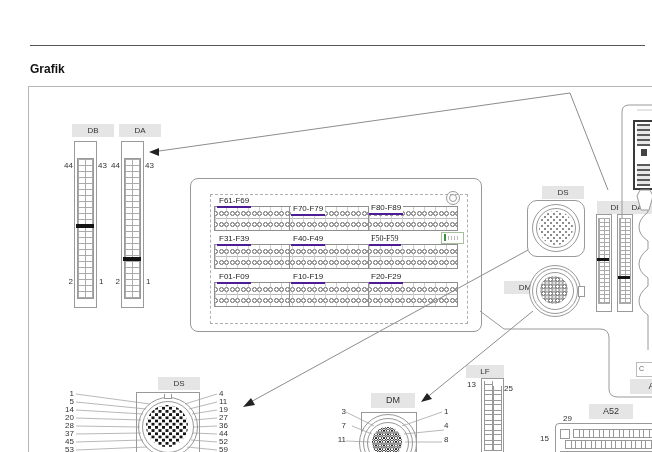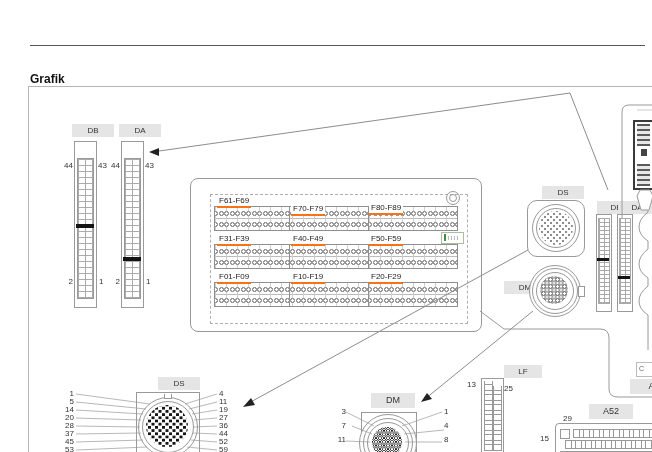--- a/index.html
+++ b/index.html
@@ -2,21 +2,21 @@
 <html><head>
 <meta charset="utf-8">
 <style>
   html,body{margin:0;padding:0;background:#fff;}
   #canvas{position:relative;width:652px;height:452px;overflow:hidden;
     font-family:"Liberation Sans",sans-serif;color:#222;background:#fff;}
   .abs{position:absolute;}
   
   .doc-title{left:30px;top:20px;font-size:11px;color:#1a1a1a;}
   .hr{left:30px;top:45px;width:615px;height:1px;background:#555;}
-  .section-heading{left:30px;top:62px;font-size:12px;font-weight:bold;color:#111;margin-top:10px;}
+  .section-heading{left:30px;top:62px;font-size:12px;font-weight:bold;color:#111;}
   .graphic-box{left:28px;top:86px;width:636px;height:400px;border:1px solid #b5b5b5;background:#fff;}
   
   .glabel{background:#e5e5e5;color:#333;font-size:8px;text-align:center;
     padding:2px 12px;line-height:9px;min-width:14px;}
   .num{font-size:8px;color:#333;line-height:8px;}
   
   .conn-lg{width:21px;height:165px;border:1px solid #9a9a9a;background:#fff;}
   .conn-lg .pins{position:absolute;left:2px;top:16px;width:15px;height:139px;
     border:1px solid #999;
     background-image:repeating-linear-gradient(0deg,#aaa 0 1px,transparent 1px 6px),
@@ -27,21 +27,21 @@
   .fuse-dashed{left:210px;top:194px;width:256px;height:128px;border:1px dashed #b0b0b0;}
   .fuse-strip{left:214px;width:242px;height:23px;border:1px solid #8f8f8f;background:#fff;
     background-image:
       radial-gradient(circle,#fff 0 1.4px,#9a9a9a 1.4px 2.4px,transparent 2.4px),
       radial-gradient(circle,#fff 0 1.4px,#9a9a9a 1.4px 2.4px,transparent 2.4px),
       repeating-linear-gradient(90deg,#cfcfcf 0 1px,transparent 1px 11px),
       linear-gradient(#bbb,#bbb);
     background-size:11px 11px,11px 11px,100% 100%,100% 1px;
     background-position:1px 1px,6px 12px,0 0,0 11px;background-repeat:repeat,repeat,no-repeat,no-repeat;}
   .fuse-div{width:1px;height:23px;background:#8f8f8f;top:0;}
-  .fuse-label{font-size:8px;color:#222;background:#fff;padding:0 2px 1px 2px;border-bottom:2px solid #f97316;line-height:8px;}
+  .fuse-label{font-size:8px;color:#222;background:#fff;padding:0 2px 1px 2px;border-bottom:2px solid #4c1d95;line-height:8px;}
   .screw{width:12px;height:12px;border:1px solid #999;border-radius:50%;}
   .screw i{position:absolute;left:2px;top:2px;width:6px;height:6px;border:1px solid #999;border-radius:50%;display:block;}
   .fuse-badge{left:441px;top:232px;width:21px;height:10px;border:1px solid #a6bf9d;background:#fff;}
   .fuse-badge i{position:absolute;left:2px;top:1px;width:2px;height:7px;background:#3f8f3f;display:block;}
   .fuse-badge u{position:absolute;left:6px;top:3px;width:12px;height:4px;display:block;text-decoration:none;
     background:repeating-linear-gradient(90deg,#bbb 0 1px,transparent 1px 3px);}
   
   .ds-box{left:527px;top:200px;width:56px;height:55px;border:1px solid #999;border-radius:10px;background:#fff;}
   .ring{border:1px solid #999;border-radius:50%;background:#fff;}
   .dotfill-gray{border-radius:50%;
@@ -125,21 +125,21 @@
   <div class="abs fuse-strip" style="top:282px;">
     <div class="abs fuse-div" style="left:74px;"></div>
     <div class="abs fuse-div" style="left:153px;"></div>
   </div>
 
   <span class="abs fuse-label" style="left:217px;top:197px;">F61-F69</span>
   <span class="abs fuse-label" style="left:291px;top:197px;margin-top:8px;">F70-F79</span>
   <span class="abs fuse-label" style="left:369px;top:204px;">F80-F89</span>
   <span class="abs fuse-label" style="left:217px;top:235px;">F31-F39</span>
   <span class="abs fuse-label" style="left:291px;top:235px;">F40-F49</span>
-  <span class="abs fuse-label" style="left:369px;top:235px;">F50-F59</span>
+  <span class="abs fuse-label" style="left:369px;top:235px;font-family:Liberation Serif, serif;">F50-F59</span>
   <span class="abs fuse-label" style="left:217px;top:273px;">F01-F09</span>
   <span class="abs fuse-label" style="left:291px;top:273px;">F10-F19</span>
   <span class="abs fuse-label" style="left:369px;top:273px;">F20-F29</span>
 
   <div class="abs screw" style="left:446px;top:191px;">
       <i></i>
     </div>
   <div class="abs fuse-badge">
       <i></i>
       <u></u>
@@ -215,21 +215,21 @@
       <span>3</span>
       <span>7</span>
       <span>11</span>
     </div>
   <div class="abs pincol right" style="left:444px;top:408px;width:14px;height:36px;">
       <span>1</span>
       <span>4</span>
       <span>8</span>
     </div>
 
-  <div class="abs glabel" style="left:504px;top:365px;width:14px;">LF</div>
+  <div class="abs glabel" style="left:466px;top:365px;width:14px;">LF</div>
   <div class="abs num" style="left:466px;top:381px;width:10px;text-align:right;">13</div>
   <div class="abs num" style="left:504px;top:385px;">25</div>
   <div class="abs" style="left:481px;top:378px;width:21px;height:74px;border:1px solid #999;background:#fff;">
     <div class="abs sqcol" style="left:2px;top:2px;height:70px;"></div>
     <div class="abs sqcol" style="left:11px;top:7px;height:65px;"></div>
   </div>
 
   <div class="abs glabel" style="left:589px;top:404px;width:20px;font-size:9px;line-height:11px;">A52</div>
   <div class="abs num" style="left:563px;top:415px;">29</div>
   <div class="abs num" style="left:540px;top:435px;">15</div>

